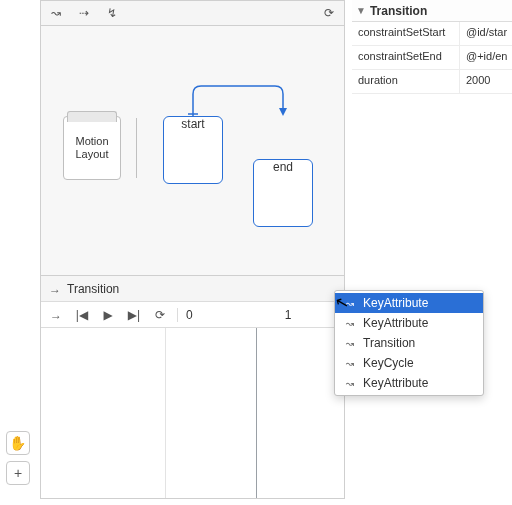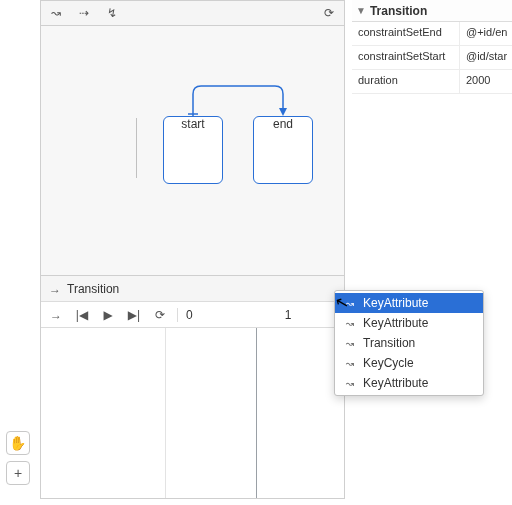--- a/index.html
+++ b/index.html
@@ -16,21 +16,21 @@
 
   .canvas { height: 250px; background: #f7f7f7; border: 1px solid #cfcfcf; border-top: none; position: relative; }
 
   .ml-box { position: absolute; left: 22px; top: 90px; width: 58px; height: 64px; background: #fff; border: 1px solid #bfbfbf; border-radius: 4px; display: flex; align-items: center; justify-content: center; text-align: center; font-size: 11px; line-height: 1.2; padding: 4px; }
   .ml-box::before { content:""; position:absolute; top:-6px; left:3px; right:3px; height:10px; background:#e8e8e8; border:1px solid #bfbfbf; border-bottom:none; border-radius:3px 3px 0 0; }
 
   .vline { position: absolute; left: 95px; top: 92px; width: 0; height: 60px; border-left: 1px solid #c0c0c0; }
 
   .state-box { position: absolute; top: 90px; width: 60px; height: 68px; background: #fff; border: 1.5px solid #2a6fd6; border-radius: 6px; display: flex; justify-content: center; font-size: 12px; color: #333; cursor: pointer; }
   .state-start { left: 122px; }
-  .state-end   { left: 212px; }
+  .state-end   { left: 212px; margin-top: 43px; }
 
   .conn { position: absolute; left: 152px; top: 60px; width: 90px; height: 30px; }
   .conn svg { width: 100%; height: 100%; overflow: visible; }
 
   .timeline-panel { border: 1px solid #cfcfcf; border-top: none; }
   .tl-head { height: 26px; background: #f5f5f5; display: flex; align-items: center; padding: 0 8px; border-bottom: 1px solid #dcdcdc; gap: 6px; }
   .tl-head .arrow { color: #555; font-size: 12px; }
   .tl-controls { height: 26px; background: #fff; display: flex; align-items: center; padding: 0 6px; gap: 8px; border-bottom: 1px solid #dcdcdc; }
   .tl-controls .num-col { border-left: 1px solid #dcdcdc; padding-left: 8px; flex:1; display:flex; align-items:center; gap: 92px; }
   .tl-graph { height: 170px; background: #fff; position: relative; }
@@ -80,20 +80,24 @@
     <div class="tb-icon">
         <span class="ic">↯</span>
       </div>
     <div class="spacer"></div>
     <div class="tb-icon">
         <span class="ic">⟳</span>
       </div>
   </div>
 
   <div class="canvas">
+    <div class="ml-box">
+      <span style="white-space:pre-line">Motion
+Layout</span>
+    </div>
     <div class="vline"></div>
 
     <div class="conn">
       <svg viewBox="0 0 90 30">
         <path d="M 0 30 L 0 8 Q 0 0 8 0 L 82 0 Q 90 0 90 8 L 90 26" fill="none" stroke="#2a6fd6" stroke-width="1.5"></path>
         <path d="M -5 28 L 5 28" stroke="#2a6fd6" stroke-width="1.5"></path>
         <path d="M 90 30 L 86 22 L 94 22 Z" fill="#2a6fd6"></path>
       </svg>
     </div>
 
@@ -128,26 +132,26 @@
   </div>
 
 </div>
 
 <div class="attr-panel">
   <div class="attr-title">
     <span class="tri">▼</span>
     <span>Transition</span>
   </div>
   <div class="attr-row">
+    <div class="k">constraintSetStart</div>
+    <div class="v">@id/star</div>
+  </div>
+  <div class="attr-row">
     <div class="k">constraintSetEnd</div>
     <div class="v">@+id/en</div>
-  </div>
-  <div class="attr-row">
-    <div class="k">constraintSetStart</div>
-    <div class="v">@id/star</div>
   </div>
   <div class="attr-row">
     <div class="k">duration</div>
     <div class="v">2000</div>
   </div>
 </div>
 
 <div class="context-menu">
   <div class="item sel">
     <span class="mi">↝</span>

